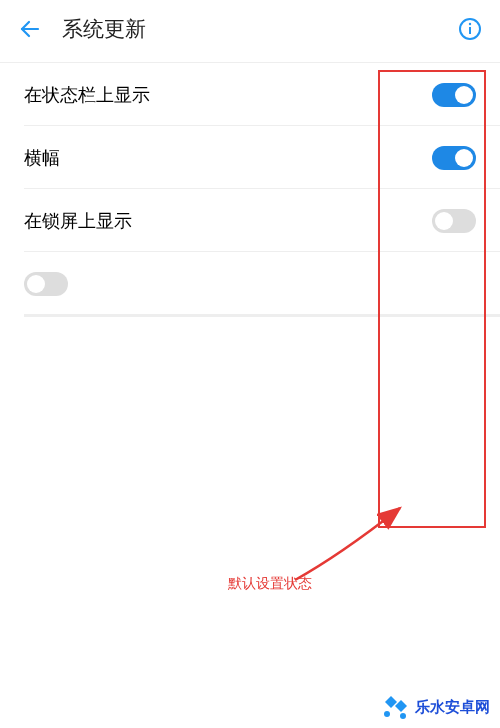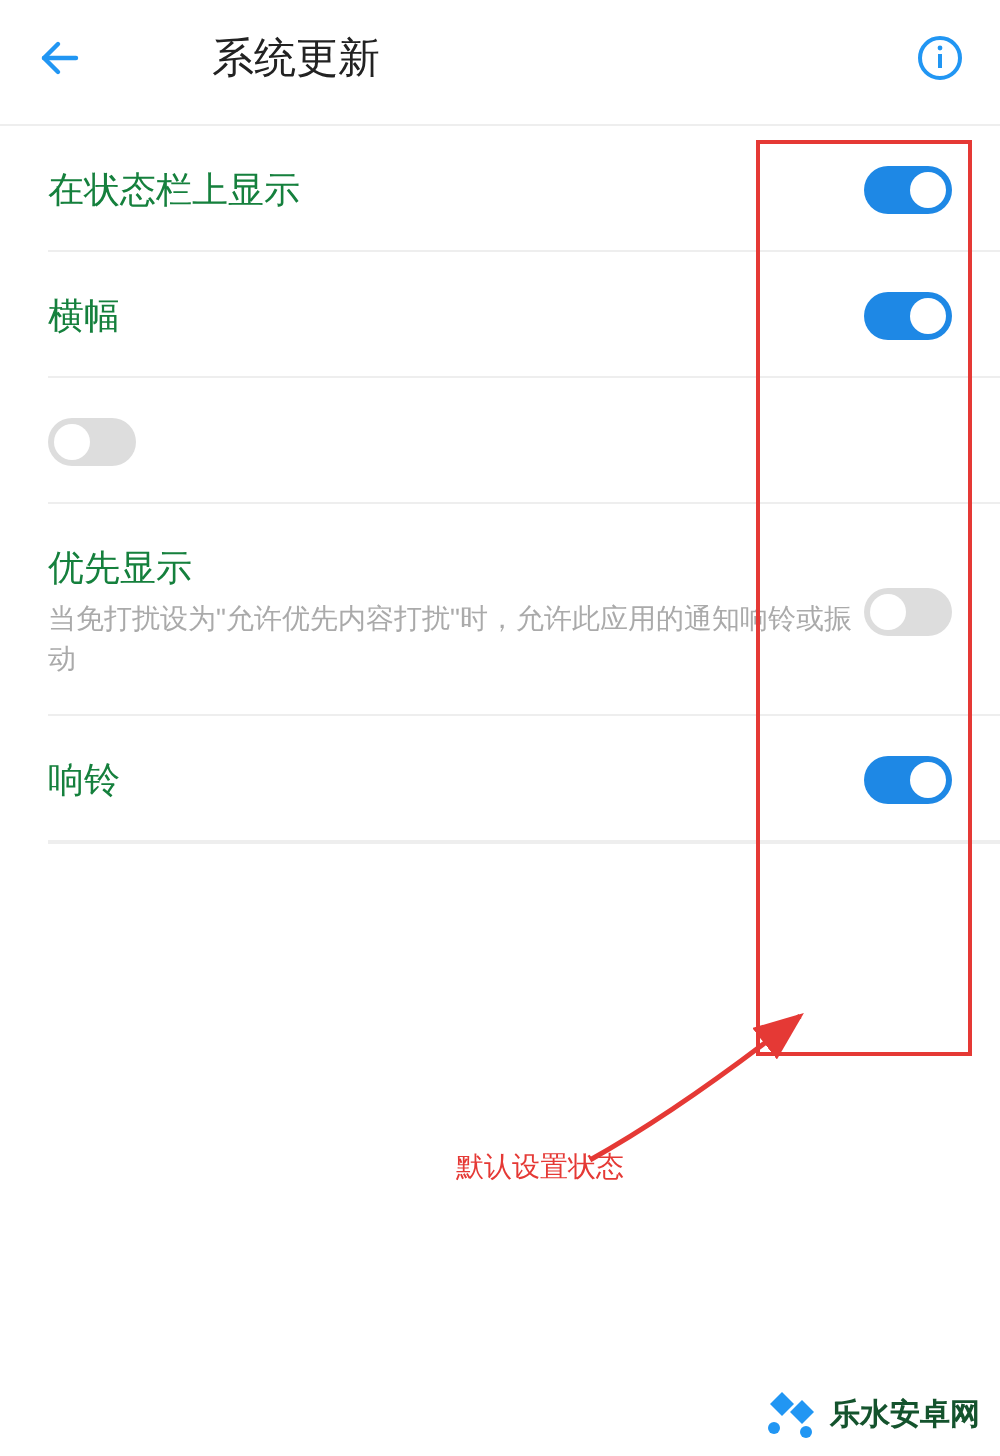--- a/index.html
+++ b/index.html
@@ -14,21 +14,20 @@
       font-family: -apple-system, "Helvetica Neue", "PingFang SC", "Microsoft YaHei", sans-serif;
       position: relative;
       overflow: hidden;
     }
     .header {
       height: 58px;
       display: flex;
       align-items: center;
       padding: 0 18px;
       position: relative;
-      gap: 44px;
     }
     .back-icon {
       color: #2196F3;
       width: 24px;
       height: 24px;
       display: flex;
       align-items: center;
       justify-content: center;
       cursor: pointer;
     }
@@ -58,21 +57,21 @@
       display: flex;
       align-items: center;
       padding: 20px 24px 18px 24px;
       position: relative;
     }
     .setting-text {
       flex: 1;
     }
     .setting-title {
       font-size: 18px;
-      color: #15803d;
+      color: #000000;
     }
     .setting-subtitle {
       font-size: 14px;
       color: #aaa;
       margin-top: 4px;
       line-height: 1.4;
     }
     .toggle {
       width: 44px;
       height: 24px;
@@ -140,21 +139,21 @@
       align-items: center;
       gap: 4px;
     }
     .watermark-logo {
       width: 30px;
       height: 26px;
     }
     .watermark-text {
       font-size: 15px;
       font-weight: bold;
-      color: #14532d;
+      color: #1d4ed8;
     }
   </style>
 </head>
 <body>
 
 <div class="header">
   <div class="back-icon">
     <svg width="24" height="24" viewBox="0 0 24 24" fill="none" stroke="currentColor" stroke-width="2.2" stroke-linecap="round" stroke-linejoin="round">
       <line x1="20" y1="12" x2="4" y2="12"></line>
       <polyline points="11 5 4 12 11 19"></polyline>
@@ -188,45 +187,36 @@
     <div class="setting-text">
       <div class="setting-title">横幅</div>
     </div>
     <div class="toggle on">
         <div class="toggle-knob"></div>
       </div>
   </div>
   <div class="row-divider"></div>
 
   <div class="setting-row">
-    <div class="toggle off">
-        <div class="toggle-knob"></div>
-      </div>
-  </div>
-  <div class="row-divider"></div>
-
-  <div class="setting-row">
     <div class="setting-text">
-      <div class="setting-title">优先显示</div>
-      <div class="setting-subtitle">当免打扰设为"允许优先内容打扰"时，允许此应用的通知响铃或振动</div>
+      <div class="setting-title">在锁屏上显示</div>
     </div>
     <div class="toggle off">
         <div class="toggle-knob"></div>
       </div>
   </div>
   <div class="row-divider"></div>
 
   <div class="setting-row">
-    <div class="setting-text">
-      <div class="setting-title">响铃</div>
-    </div>
-    <div class="toggle on">
-        <div class="toggle-knob"></div>
-      </div>
-  </div>
+    <div class="toggle off">
+        <div class="toggle-knob"></div>
+      </div>
+  </div>
+  <div class="row-divider"></div>
+
   <div class="row-divider"></div>
 
   <div class="row-divider"></div>
 
 </div>
 
 <div class="highlight-box"></div>
 
 <svg class="arrow-svg" viewBox="0 0 140 90">
   <defs>

